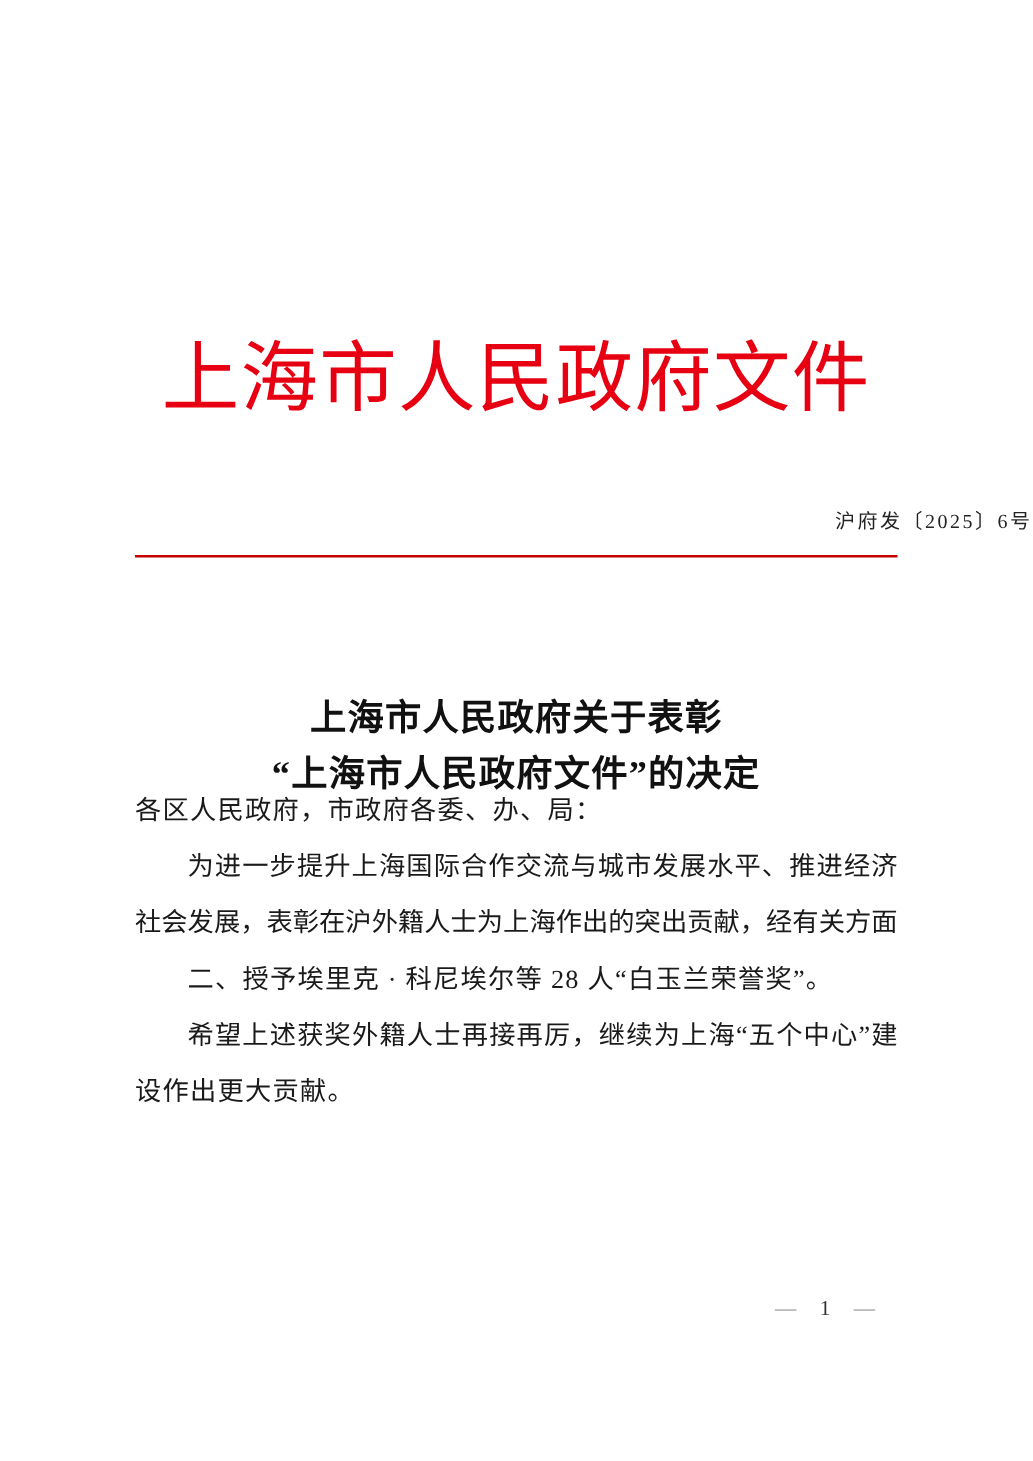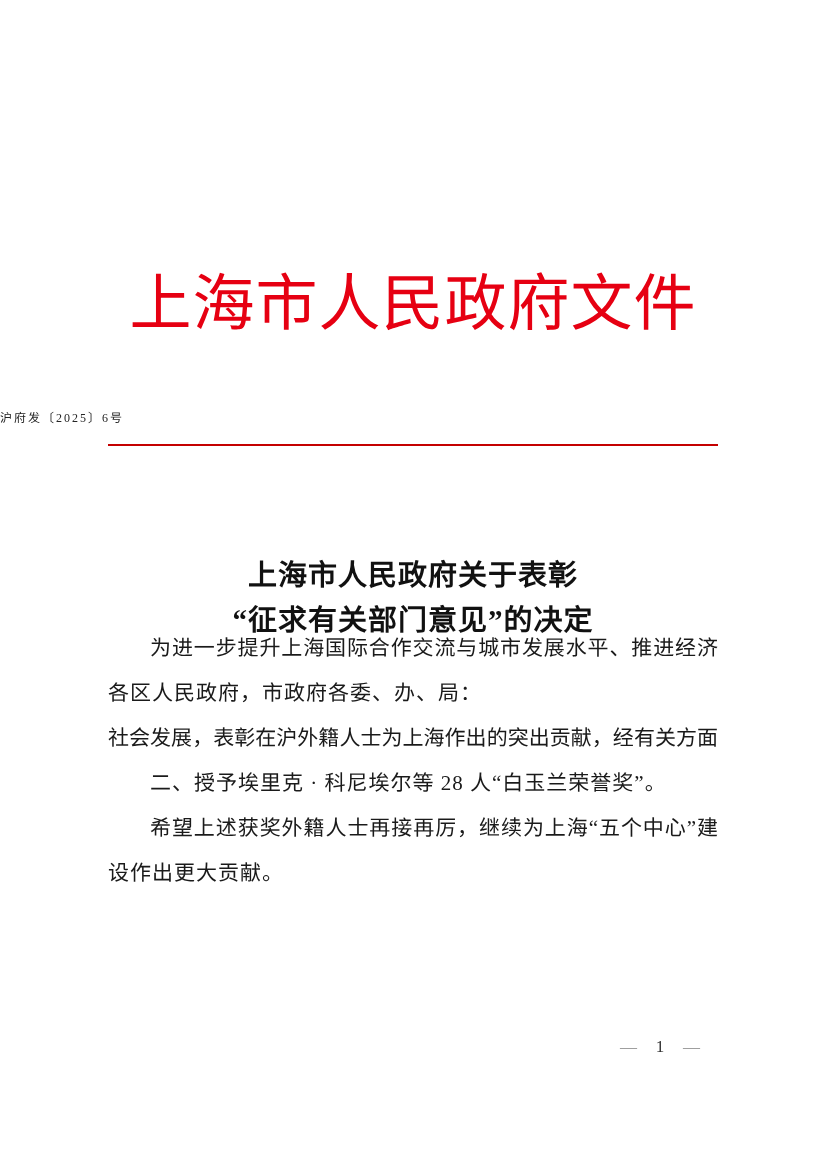--- a/index.html
+++ b/index.html
@@ -31,22 +31,22 @@
     letter-spacing: 1px;
     color: #e60012;
     white-space: nowrap;
   }
   
   .doc-number {
     position: absolute;
     top: 404px;
     left: 0;
     width: 100%;
-    text-align: left;
-    font-size: 12px;
+    text-align: right;
+    font-size: 16px;
     line-height: 28px;
     letter-spacing: 2px;
     color: #242424;
     white-space: nowrap;
   }
   
   .red-rule {
     position: absolute;
     top: 444px;
     left: 108px;
@@ -120,26 +120,26 @@
 <div class="page">
 
   <div class="org-header">上海市人民政府文件</div>
 
   <div class="doc-number">沪府发〔2025〕6号</div>
 
   <div class="red-rule"></div>
 
   <div class="doc-title">
     <div>上海市人民政府关于表彰</div>
-    <div>“征求有关部门意见”的决定</div>
+    <div>“上海市人民政府文件”的决定</div>
   </div>
 
   <div class="body-block">
+    <div class="body-line">各区人民政府，市政府各委、办、局：</div>
     <div class="body-line ind fill">为进一步提升上海国际合作交流与城市发展水平、推进经济</div>
-    <div class="body-line">各区人民政府，市政府各委、办、局：</div>
     <div class="body-line fill">社会发展，表彰在沪外籍人士为上海作出的突出贡献，经有关方面</div>
     <div class="body-line ind">二、授予埃里克 · 科尼埃尔等 28 人“白玉兰荣誉奖”。</div>
     <div class="body-line ind fill">希望上述获奖外籍人士再接再厉，继续为上海“五个中心”建</div>
     <div class="body-line">设作出更大贡献。</div>
   </div>
 
   <div class="page-number">
     <span class="dash">—</span>
     <span class="num">1</span>
     <span class="dash">—</span>

